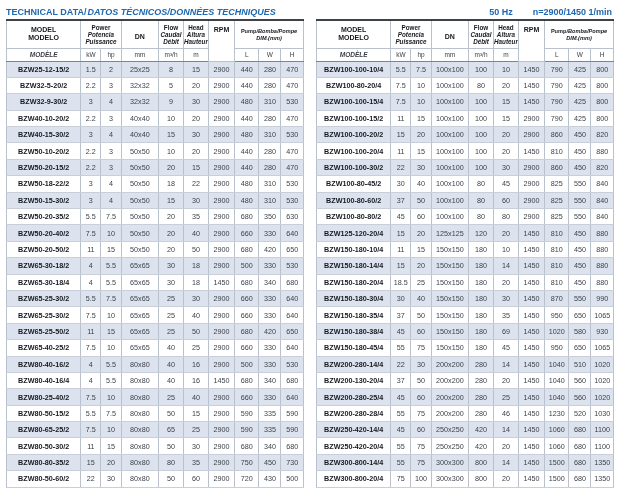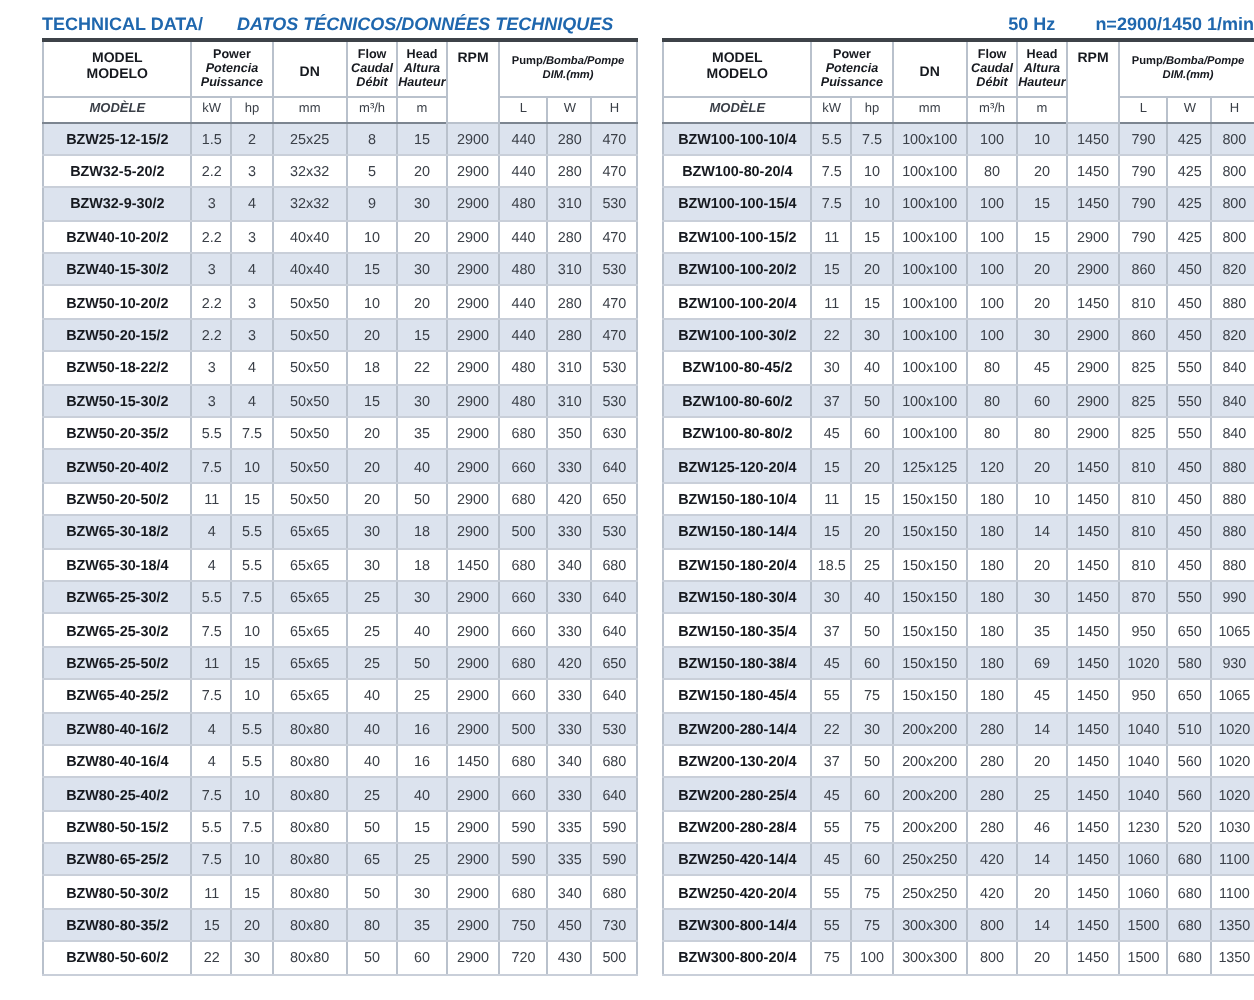--- a/index.html
+++ b/index.html
@@ -12,29 +12,29 @@
     --text:#3a3f47;
     --model-text:#16191f;
   }
   *{box-sizing:border-box;}
   html,body{margin:0;padding:0;}
   body{
     width:627px;height:500px;background:#ffffff;
     font-family:"Liberation Sans", sans-serif;
     color:var(--text);
   }
-  .page{display:flex;gap:12px;padding:4px 7px 0 21px;}
+  .page{display:flex;gap:12px;padding:4px 7px 0 6px;}
   .col{width:298px;flex:0 0 298px;}
   .col-head{
     height:15px;display:flex;align-items:center;
     font-size:9px;font-weight:bold;color:var(--accent);
     white-space:nowrap;
   }
   .col-head.right{justify-content:flex-end;gap:20px;padding-right:2px;}
-  .title-italic{font-style:italic;margin-left:17px;}
+  .title-italic{font-style:italic;margin-left:1px;}
   table{
     width:100%;border-collapse:collapse;table-layout:fixed;
     border-top:2px solid var(--heavy);
     border-bottom:1px solid var(--subheavy);
     border-left:1px solid var(--grid);
     border-right:1px solid var(--grid);
   }
   th,td{
     border-left:1px solid var(--grid);
     border-right:1px solid var(--grid);

